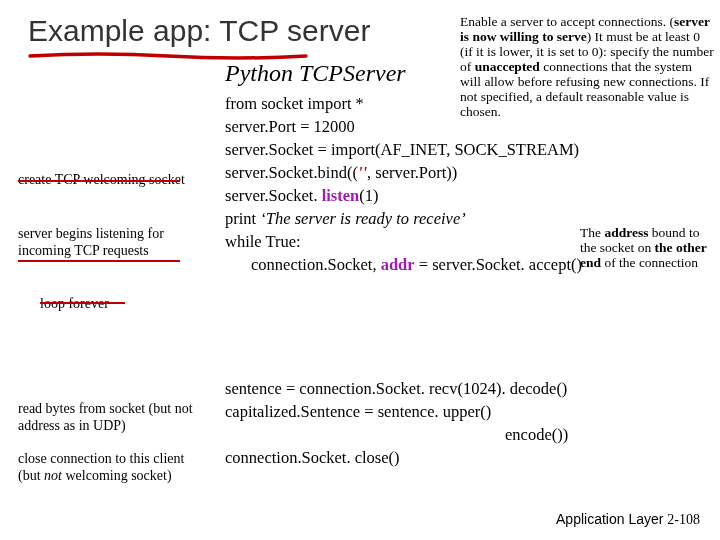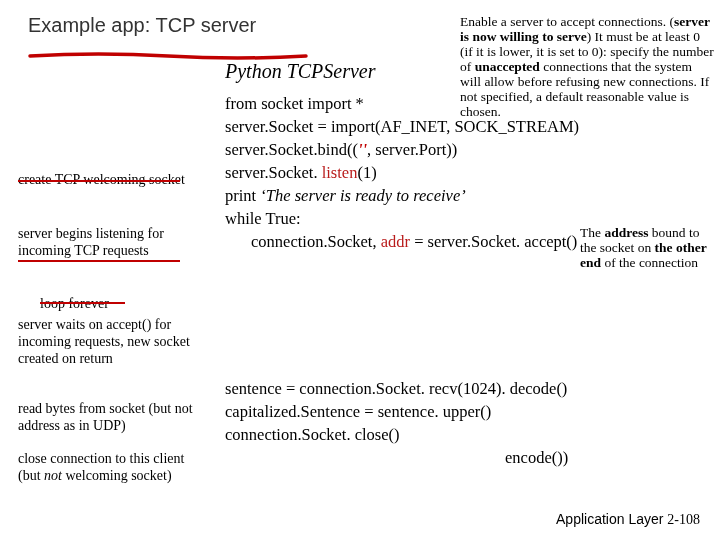--- a/index.html
+++ b/index.html
@@ -17,51 +17,51 @@
     width: 720px;
     height: 540px;
   }
   .title-wrap {
     position: absolute;
     top: 14px;
     left: 28px;
   }
   .title {
     font-family: "Trebuchet MS", "Verdana", sans-serif;
-    font-size: 20px;
+    font-size: 30px;
     color: #333;
   }
   .title-underline {
     position: absolute;
     left: 0;
     top: 38px;
     width: 280px;
     height: 10px;
   }
   .subtitle {
     position: absolute;
     top: 60px;
     left: 225px;
     font-style: italic;
-    font-size: 20px;
+    font-size: 24px;
   }
   .code-block {
     position: absolute;
     left: 225px;
     font-family: "Times New Roman", Times, serif;
     font-size: 16.5px;
     line-height: 23px;
     white-space: nowrap;
   }
   #code1 { top: 92px; }
   #code2 { top: 377px; }
   .code-line { display: block; }
   .indent1 { padding-left: 26px; }
   .indent2 { padding-left: 280px; }
-  .red-bold { color: #b91c1c; font-weight: normal; }
+  .red-bold { color: #a21caf; font-weight: bold; }
   .red-bold-ital { color: #c00000; font-weight: bold; font-style: italic; }
   .plain-ital { font-style: italic; }
 
   .left-note {
     position: absolute;
     left: 18px;
     width: 185px;
     font-family: "Times New Roman", Times, serif;
     font-size: 14px;
     line-height: 17px;
@@ -121,45 +121,45 @@
   <div id="rn1" class="right-note">
     <span>Enable a server to accept connections. (</span><b>server is now willing to serve</b><span>) It must be at least 0 (if it is lower, it is set to 0): specify the number of </span><b>unaccepted</b><span> connections that the system will allow before refusing new connections. If not specified, a default reasonable value is chosen.</span>
   </div>
 
   <div id="rn2" class="right-note">
     <span>The </span><b>address</b><span> bound to the socket on </span><b>the other end</b><span> of the connection</span>
   </div>
 
   <div id="code1" class="code-block">
     <span class="code-line">from socket import *</span>
+    <span class="code-line">server.Port = 12000</span>
     <span class="code-line">server.Socket = import(AF_INET, SOCK_STREAM)</span>
     <span class="code-line"><span>server.Socket.bind((</span><span class="red-bold-ital">''</span><span>, server.Port))</span></span>
     <span class="code-line"><span>server.Socket. </span><span class="red-bold">listen</span><span>(1)</span></span>
     <span class="code-line"><span>print </span><span class="plain-ital">‘The server is ready to receive’</span></span>
     <span class="code-line">while True:</span>
     <span class="code-line indent1"><span>connection.Socket, </span><span class="red-bold">addr</span><span> = server.Socket. accept()</span></span>
   </div>
 
   <div id="code2" class="code-block">
     <span class="code-line">sentence = connection.Socket. recv(1024). decode()</span>
     <span class="code-line">capitalized.Sentence = sentence. upper()</span>
+    <span class="code-line indent2">encode())</span>
     <span class="code-line">connection.Socket. close()</span>
-    <span class="code-line indent2">encode())</span>
   </div>
 
   <div id="ln1" class="left-note">create TCP welcoming socket</div>
   <div id="hr1" class="hr-red"></div>
 
   <div id="ln2" class="left-note">server begins listening for incoming TCP requests</div>
   <div id="hr2" class="hr-red"></div>
 
   <div id="ln3" class="left-note">loop forever</div>
   <div id="hr3" class="hr-red"></div>
 
-  <div id="ln4" class="left-note">server waits on accept() for incoming requests, new socket created on return</div>
 
   <div id="ln5" class="left-note">read bytes from socket (but not address as in UDP)</div>
 
   <div id="ln6" class="left-note">
     <span>close connection to this client (but </span><span class="ital">not</span><span> welcoming socket)</span>
   </div>
 
   <div class="footer">
     <span>Application Layer</span>
     <span class="pg">2-108</span>

